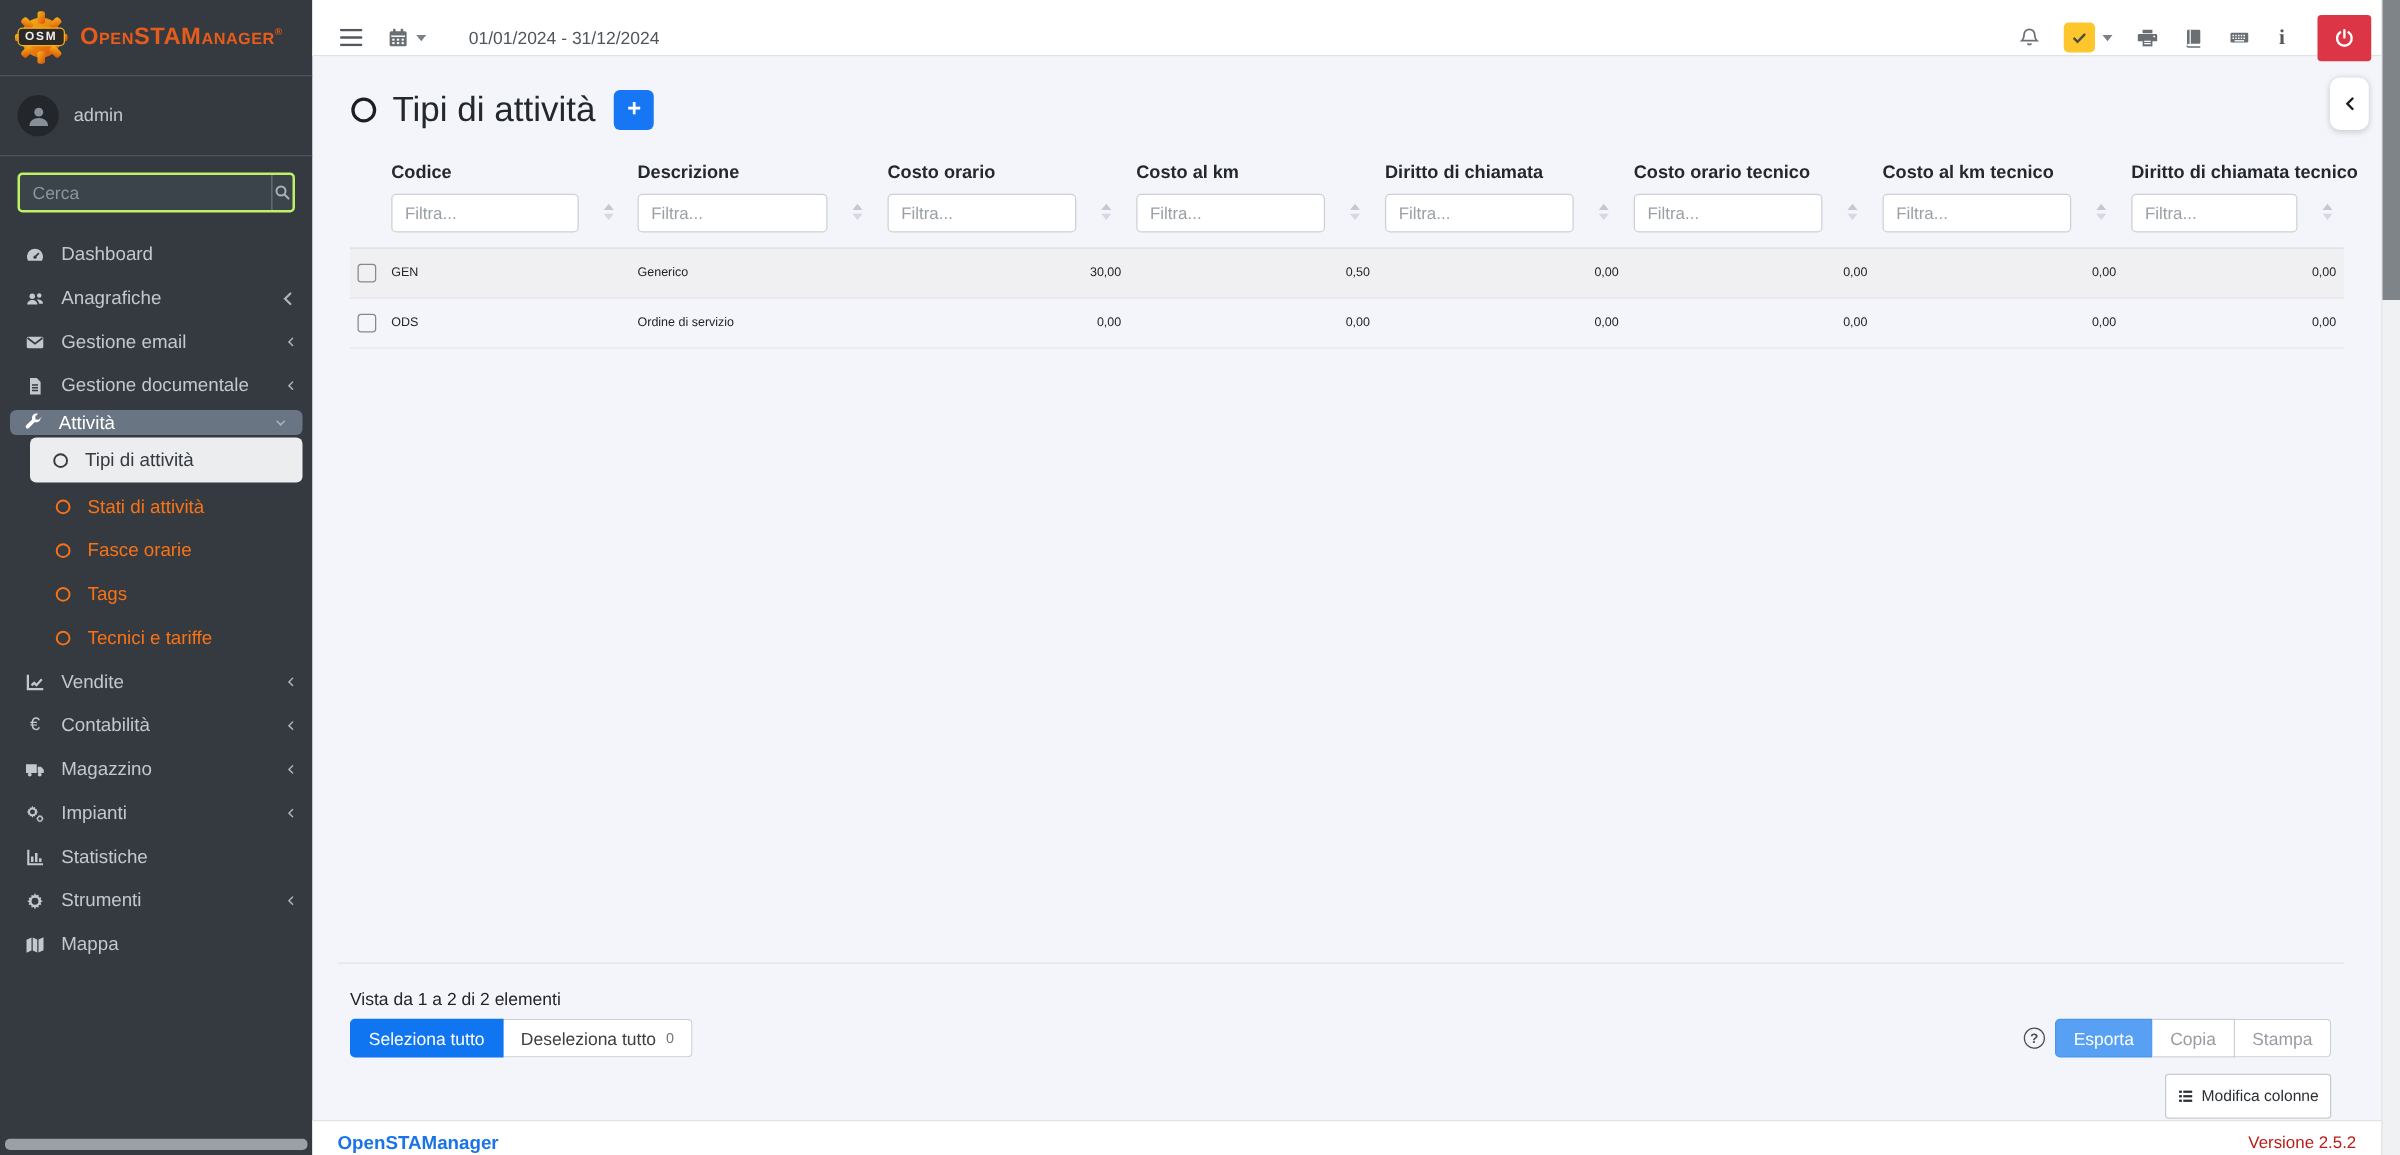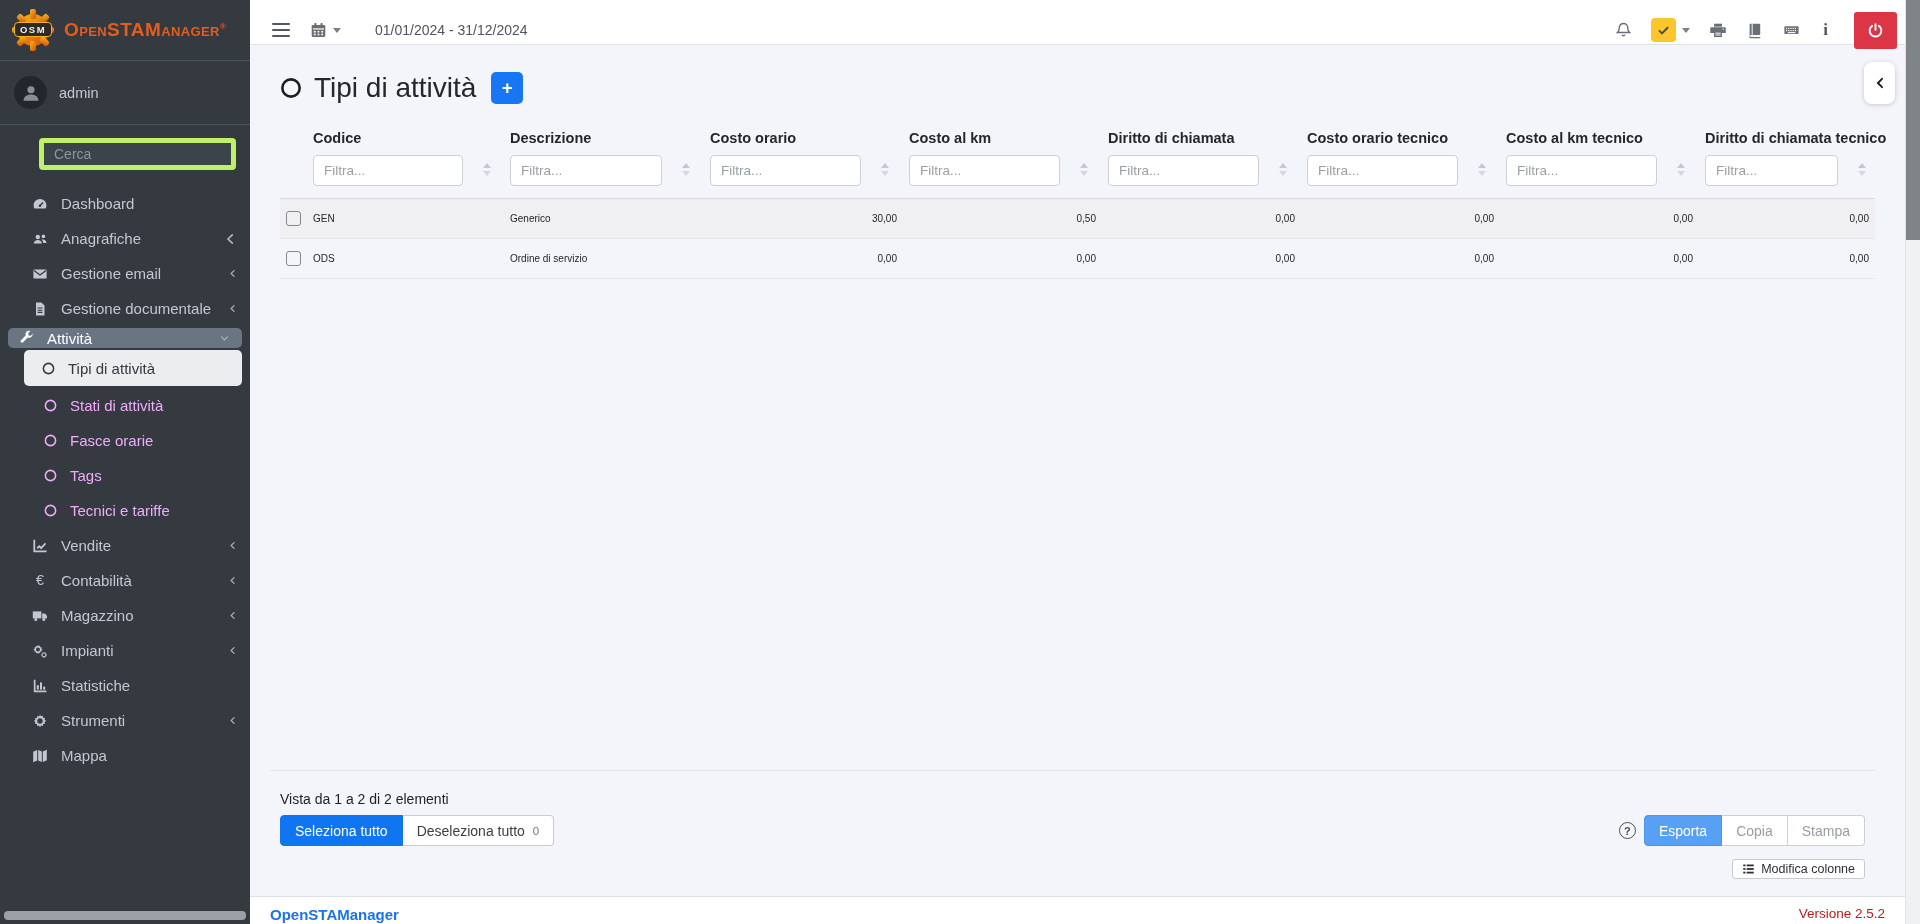--- a/index.html
+++ b/index.html
@@ -14,31 +14,31 @@
   .brand-text sup { font-size:8px; color:#e65c1a; }
   .gear-wrap { position:relative; width:46px; height:46px; flex:none; }
   .osm-pill { position:absolute; left:4px; top:15px; width:38px; height:15px; background:#2d2a26; border:1.4px solid #f2b21e; border-radius:4px;
     color:#efefef; font-size:9.5px; font-weight:700; letter-spacing:1.5px; display:flex; align-items:center; justify-content:center; }
 
   .user-panel { display:flex; align-items:center; gap:12px; padding:15px 14px; border-bottom:1px solid #4b545c; }
   .avatar { width:33px; height:33px; border-radius:50%; background:#23272b; display:flex; align-items:center; justify-content:center; }
   .user-name { font-size:14.5px; color:#c2c7d0; }
 
   .search-row { padding:13px 14px 8px; }
-  .search-box { display:flex; height:32px; border:5px solid #bef264; border-radius:4px; overflow:hidden; background:#3b434b;margin-left:25px; }
+  .search-box { display:flex; height:32px; border:2px solid #bef264; border-radius:4px; overflow:hidden; background:#3b434b; }
   .search-box input { flex:1; background:transparent; border:none; outline:none; color:#c2c7d0; font-size:14px; padding:0 10px; }
   .search-box input::placeholder { color:#8d959d; }
   .search-btn { width:38px; display:flex; align-items:center; justify-content:center; border-left:1px solid #6b747c; cursor:pointer; }
 
   .nav { padding:8px 0 0; }
-  .nav-item { display:flex; align-items:center; height:35px; padding:0 12px 0 28px; font-size:15px; color:#c2c7d0; cursor:pointer; }
+  .nav-item { display:flex; align-items:center; height:35px; padding:0 12px 0 16px; font-size:15px; color:#c2c7d0; cursor:pointer; }
   .nav-item .nicon { width:24px; margin-right:9px; display:flex; justify-content:center; align-items:center; }
   .nav-item .chev { margin-left:auto; color:#aeb4ba; display:flex; }
   .nav-item.active { background:#697582; color:#fff; border-radius:5px; margin:2px 8px; padding-left:6px; height:20px; }
-  .sub-item { display:flex; align-items:center; height:35px; padding:0 12px 0 40px; font-size:15px; color:#f0abfc; cursor:pointer; }
+  .sub-item { display:flex; align-items:center; height:35px; padding:0 12px 0 40px; font-size:15px; color:#f97316; cursor:pointer; }
   .sub-item .nicon { width:20px; margin-right:10px; display:flex; justify-content:center; }
   .sub-item.active { background:#ebedef; color:#343a40; border-radius:5px; margin:2px 8px 2px 24px; padding-left:14px; height:36px; }
   .euro-glyph { font-size:14.5px; line-height:1; }
 
   .side-hscroll { position:absolute; bottom:4px; left:4px; width:242px; height:9px; background:#9aa0a6; border-radius:4px; }
 
   
   .main { flex:1; position:relative; background:#f4f5fa; }
   .topbar { height:45px; background:#fff; border-bottom:1px solid #dfe3e8; display:flex; align-items:center; padding:16px 8px 0 22px; gap:20px; }
   .tb-icon { display:flex; align-items:center; cursor:pointer; }
@@ -80,21 +80,21 @@
   .btn-select { background:#1075f0; color:#fff; border:1px solid #1075f0; border-radius:4px 0 0 4px; }
   .btn-deselect { background:#fff; color:#3c4043; border:1px solid #c9cdd2; border-left:none; border-radius:0 4px 4px 0; }
   .cnt { font-size:11.5px; color:#70757a; margin-left:8px; }
   .right-controls { margin-left:auto; display:flex; align-items:center; }
   .qmark { width:17px; height:17px; border:1.5px solid #4a4e52; border-radius:50%; color:#4a4e52; font-size:11px; font-weight:700;
     display:flex; align-items:center; justify-content:center; margin-right:8px; cursor:pointer; }
   .btn-export { background:#57a0f4; color:#fff; border:1px solid #4b97ef; border-radius:4px 0 0 4px; }
   .btn-copy { background:#fff; color:#989da3; border:1px solid #cbd0d5; border-left:none; }
   .btn-print { background:#fff; color:#989da3; border:1px solid #cbd0d5; border-left:none; border-radius:0 4px 4px 0; }
   .modify-row { display:flex; justify-content:flex-end; margin-top:13px; }
-  .btn-modify { height:20px; font-size:12.5px; padding:0 9px; border:1px solid #c6cbd0; background:#fff; color:#2c3034;
+  .btn-modify { height:36px; font-size:12.5px; padding:0 9px; border:1px solid #c6cbd0; background:#fff; color:#2c3034;
     border-radius:3px; display:inline-flex; gap:6px; align-items:center; cursor:pointer; }
 
   .page-footer { position:absolute; top:896px; left:0; right:0; height:42px; background:#fff; border-top:1px solid #dee2e6;
     display:flex; align-items:flex-start; padding:9px 20px 0; }
   .footer-link { color:#1a73e8; font-weight:700; font-size:15px; text-decoration:none; cursor:pointer; }
   .footer-version { margin-left:auto; color:#b91c1c; font-size:13.5px; }
 
   
   .vscroll { width:15px; min-width:15px; background:#f0f1f3; border-left:1px solid #e1e3e6; position:relative; }
   .vthumb { position:absolute; top:0; left:0; right:0; height:240px; background:#7f8489; cursor:pointer; }

